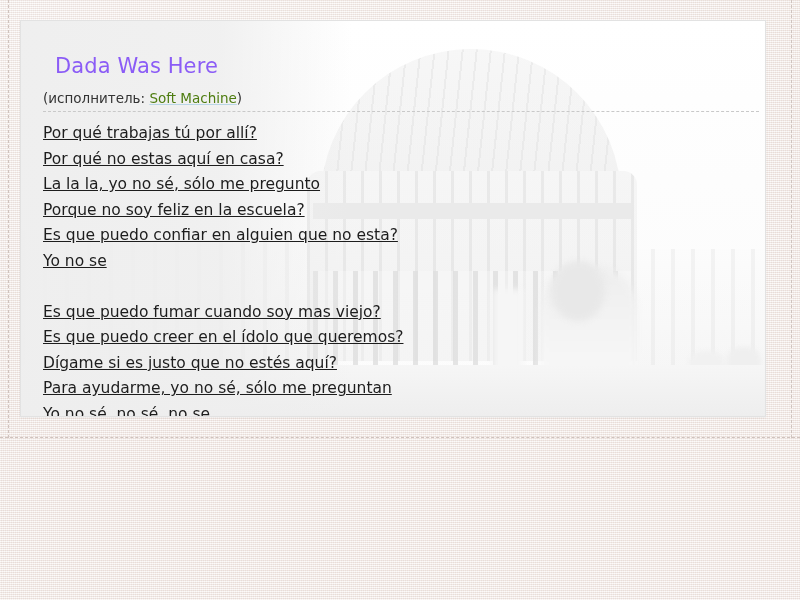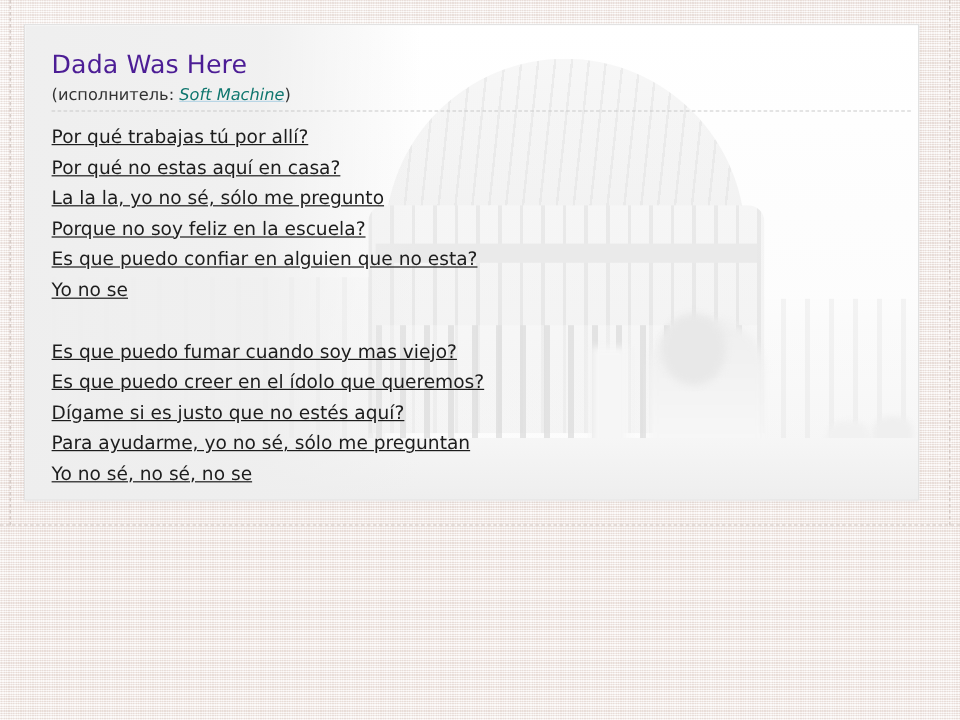--- a/index.html
+++ b/index.html
@@ -217,39 +217,38 @@
   }
 
   
   #card-content {
     position: relative;
     z-index: 2;
     padding: 22px 22px 0 22px;
   }
 
   #song-title {
-    margin: 0;
+    margin: 12px;
     font-size: 21px;
     font-weight: normal;
-    color: #4c1d95;
+    color: #8b5cf6;
     letter-spacing: 0.1px;
     line-height: 1.1;
   }
 
   #artist-line {
     margin: 5px 0 0 0;
     font-size: 13.5px;
     color: #333333;
     line-height: 1.2;
   }
   #artist-link {
-    color: #0f766e;
+    color: #4d7c0f;
     text-decoration: underline;
     text-decoration-color: #b9d6e6;
-    font-style: italic;
   }
 
   #title-separator {
     margin: 5px 0 0 0;
     height: 0;
     border-top: 1px dashed #c9c9c9;
     width: 716px;
   }
 
   #lyrics {

